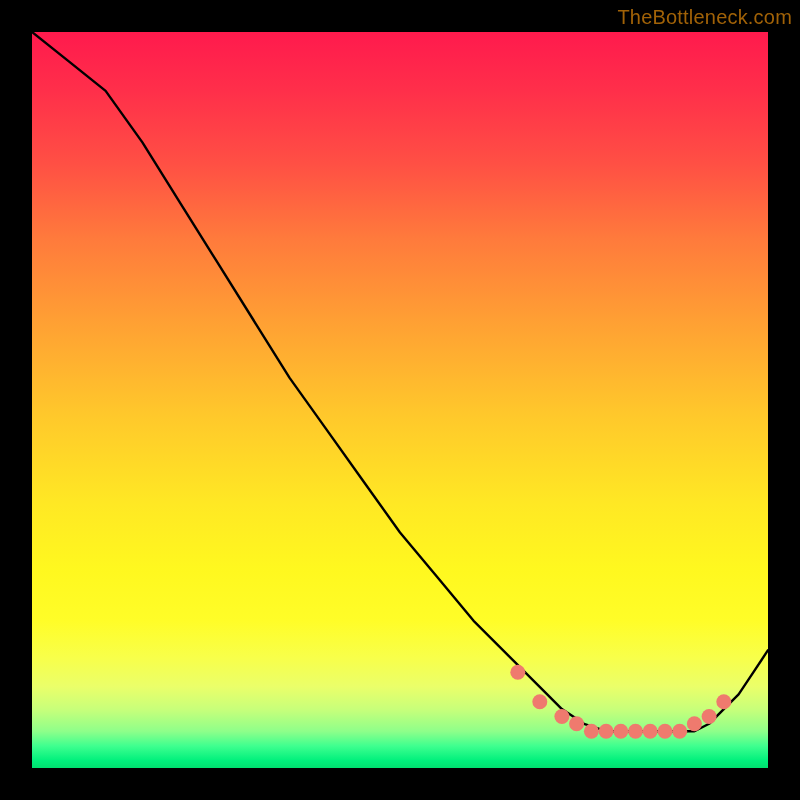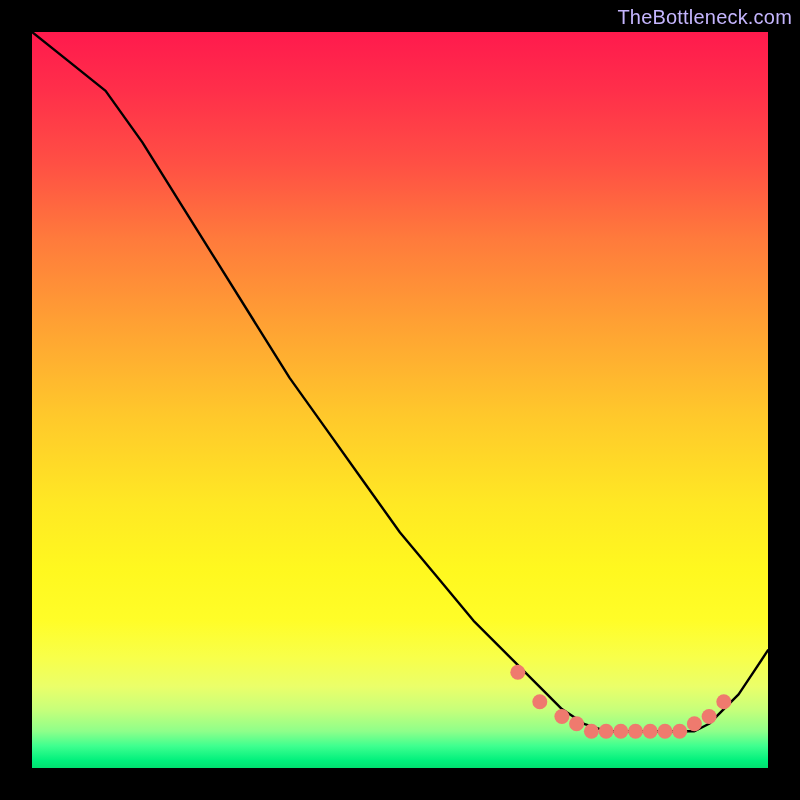--- a/index.html
+++ b/index.html
@@ -43,21 +43,21 @@
       #8fff8a 95%,
       #3fff8f 97%,
       #00f07c 99%,
       #00e070 100%
     );
   }
   .attribution {
     position: absolute;
     top: 6px;
     right: 8px;
-    color: #c4b5fd;
+    color: #a16207;
     font-size: 20px;
     font-weight: 500;
     letter-spacing: 0.2px;
   }
   svg {
     position: absolute;
     left: 0; top: 0;
   }
 </style>
 </head>

